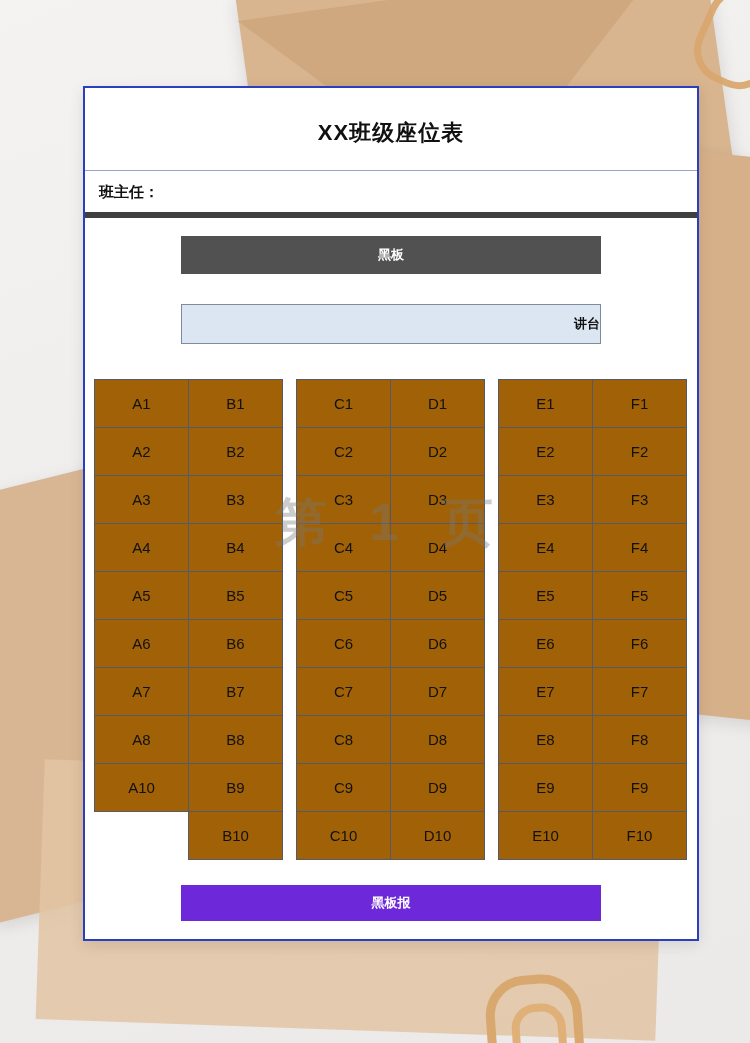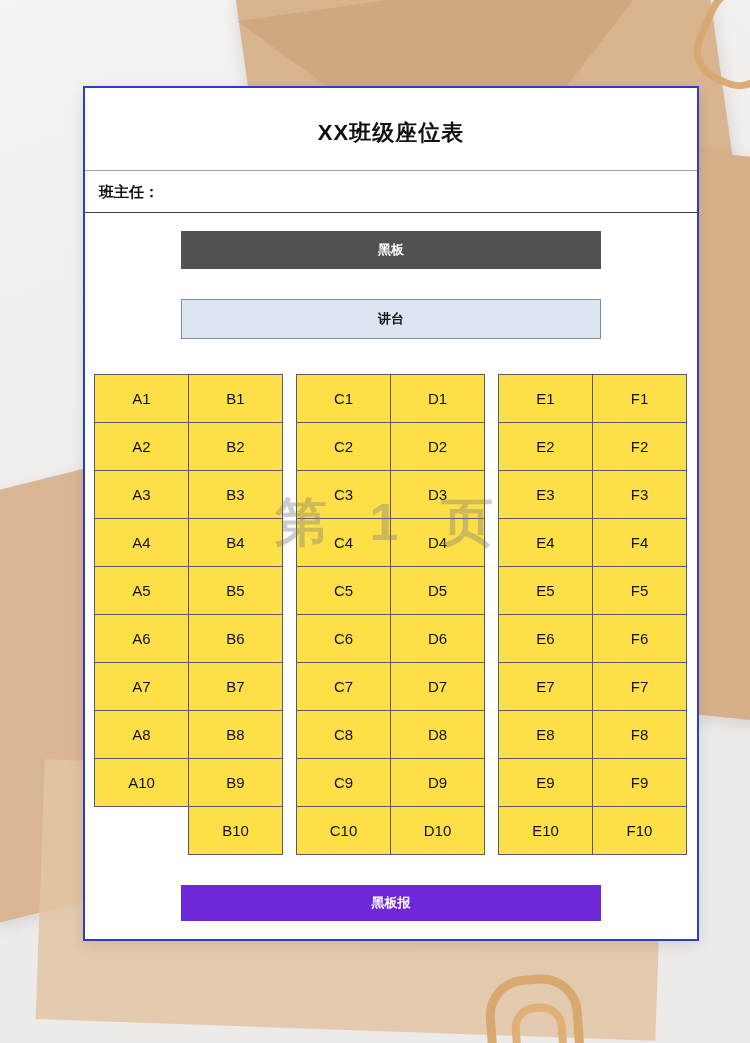--- a/index.html
+++ b/index.html
@@ -125,21 +125,21 @@
     padding-top: 30px;
     padding-bottom: 22px;
     border-bottom: 1px solid #9aa4c8;
   }
 
   .teacher-row {
     padding: 12px 0 10px 14px;
     font-size: 15px;
     font-weight: bold;
     color: #111;
-    border-bottom: 1px solid #404040;
+    border-bottom: 6px solid #404040;
   }
   .teacher-value {
     font-weight: normal;
     display: inline-block;
     min-width: 120px;
   }
 
   .band {
     margin: 0 auto;
     width: 420px;
@@ -153,20 +153,21 @@
     background: #515151;
     color: #ffffff;
     padding: 10px 12px;
   }
   .podium {
     margin-top: 30px;
     background: #dce6f2;
     color: #111;
     border: 1px solid #7e8ca0;
     padding: 10px 0;
+    text-align: right;
   }
   .blackboard-news {
     margin-top: 6px;
     background: #6d28d9;
     color: #ffffff;
     padding: 9px 0;
     font-family: Liberation Mono, monospace;
   }
 
   
@@ -183,21 +184,21 @@
     display: flex;
   }
   .seat-col {
     display: flex;
     flex-direction: column;
   }
   .seat {
     width: 95px;
     height: 49px;
     box-sizing: border-box;
-    background: #fde047;
+    background: #a16207;
     border: 1px solid #55596a;
     margin: -1px 0 0 -1px;
     display: flex;
     align-items: center;
     justify-content: center;
     font-size: 15px;
     color: #111;
   }
 
   

